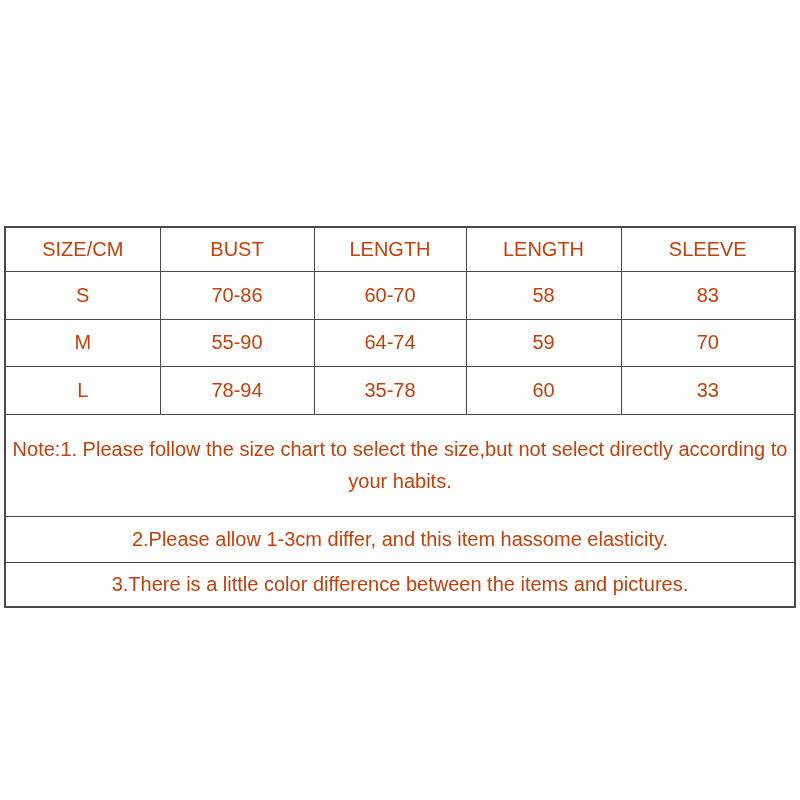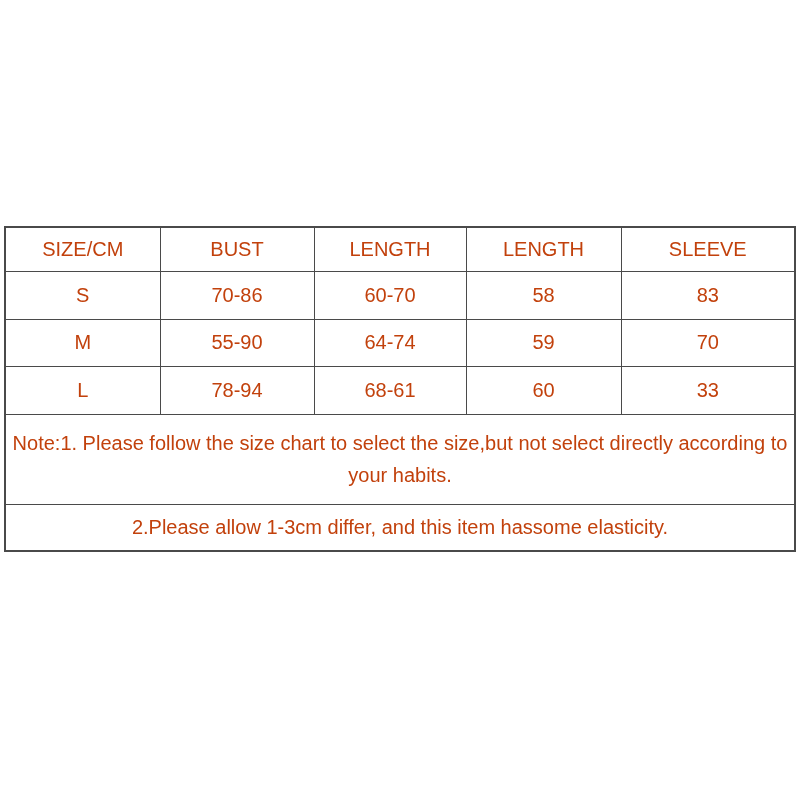--- a/index.html
+++ b/index.html
@@ -36,21 +36,21 @@
     overflow: hidden;
   }
   tr.header-row { height: 44px; }
   tr.data-row-s { height: 48px; }
   tr.data-row-m { height: 47px; }
   tr.data-row-l { height: 48px; }
   tr.note-row-1 td {
     height: 77px;
     font-size: 20px;
     line-height: 1.62;
-    padding: 6px 4px;
+    padding: 12px 4px;
     margin-top: 28px;
   }
   tr.note-row-2 td { height: 45px; }
   tr.note-row-3 td { height: 43px; }
 </style>
 </head>
 <body>
 
 <div class="canvas">
   <table class="size-chart">
@@ -79,25 +79,28 @@
       <tr class="data-row-m">
         <td>M</td>
         <td>55-90</td>
         <td>64-74</td>
         <td>59</td>
         <td>70</td>
       </tr>
       <tr class="data-row-l">
         <td>L</td>
         <td>78-94</td>
-        <td>68-61</td>
+        <td>35-78</td>
         <td>60</td>
         <td>33</td>
       </tr>
       <tr class="note-row-1">
         <td colspan="5">Note:1. Please follow the size chart to select the size,but not select directly according to your habits.</td>
       </tr>
       <tr class="note-row-2">
         <td colspan="5">2.Please allow 1-3cm differ, and this item hassome elasticity.</td>
       </tr>
+      <tr class="note-row-3">
+        <td colspan="5">3.There is a little color difference between the items and pictures.</td>
+      </tr>
     </tbody>
   </table>
 </div>
 
 </body></html>

